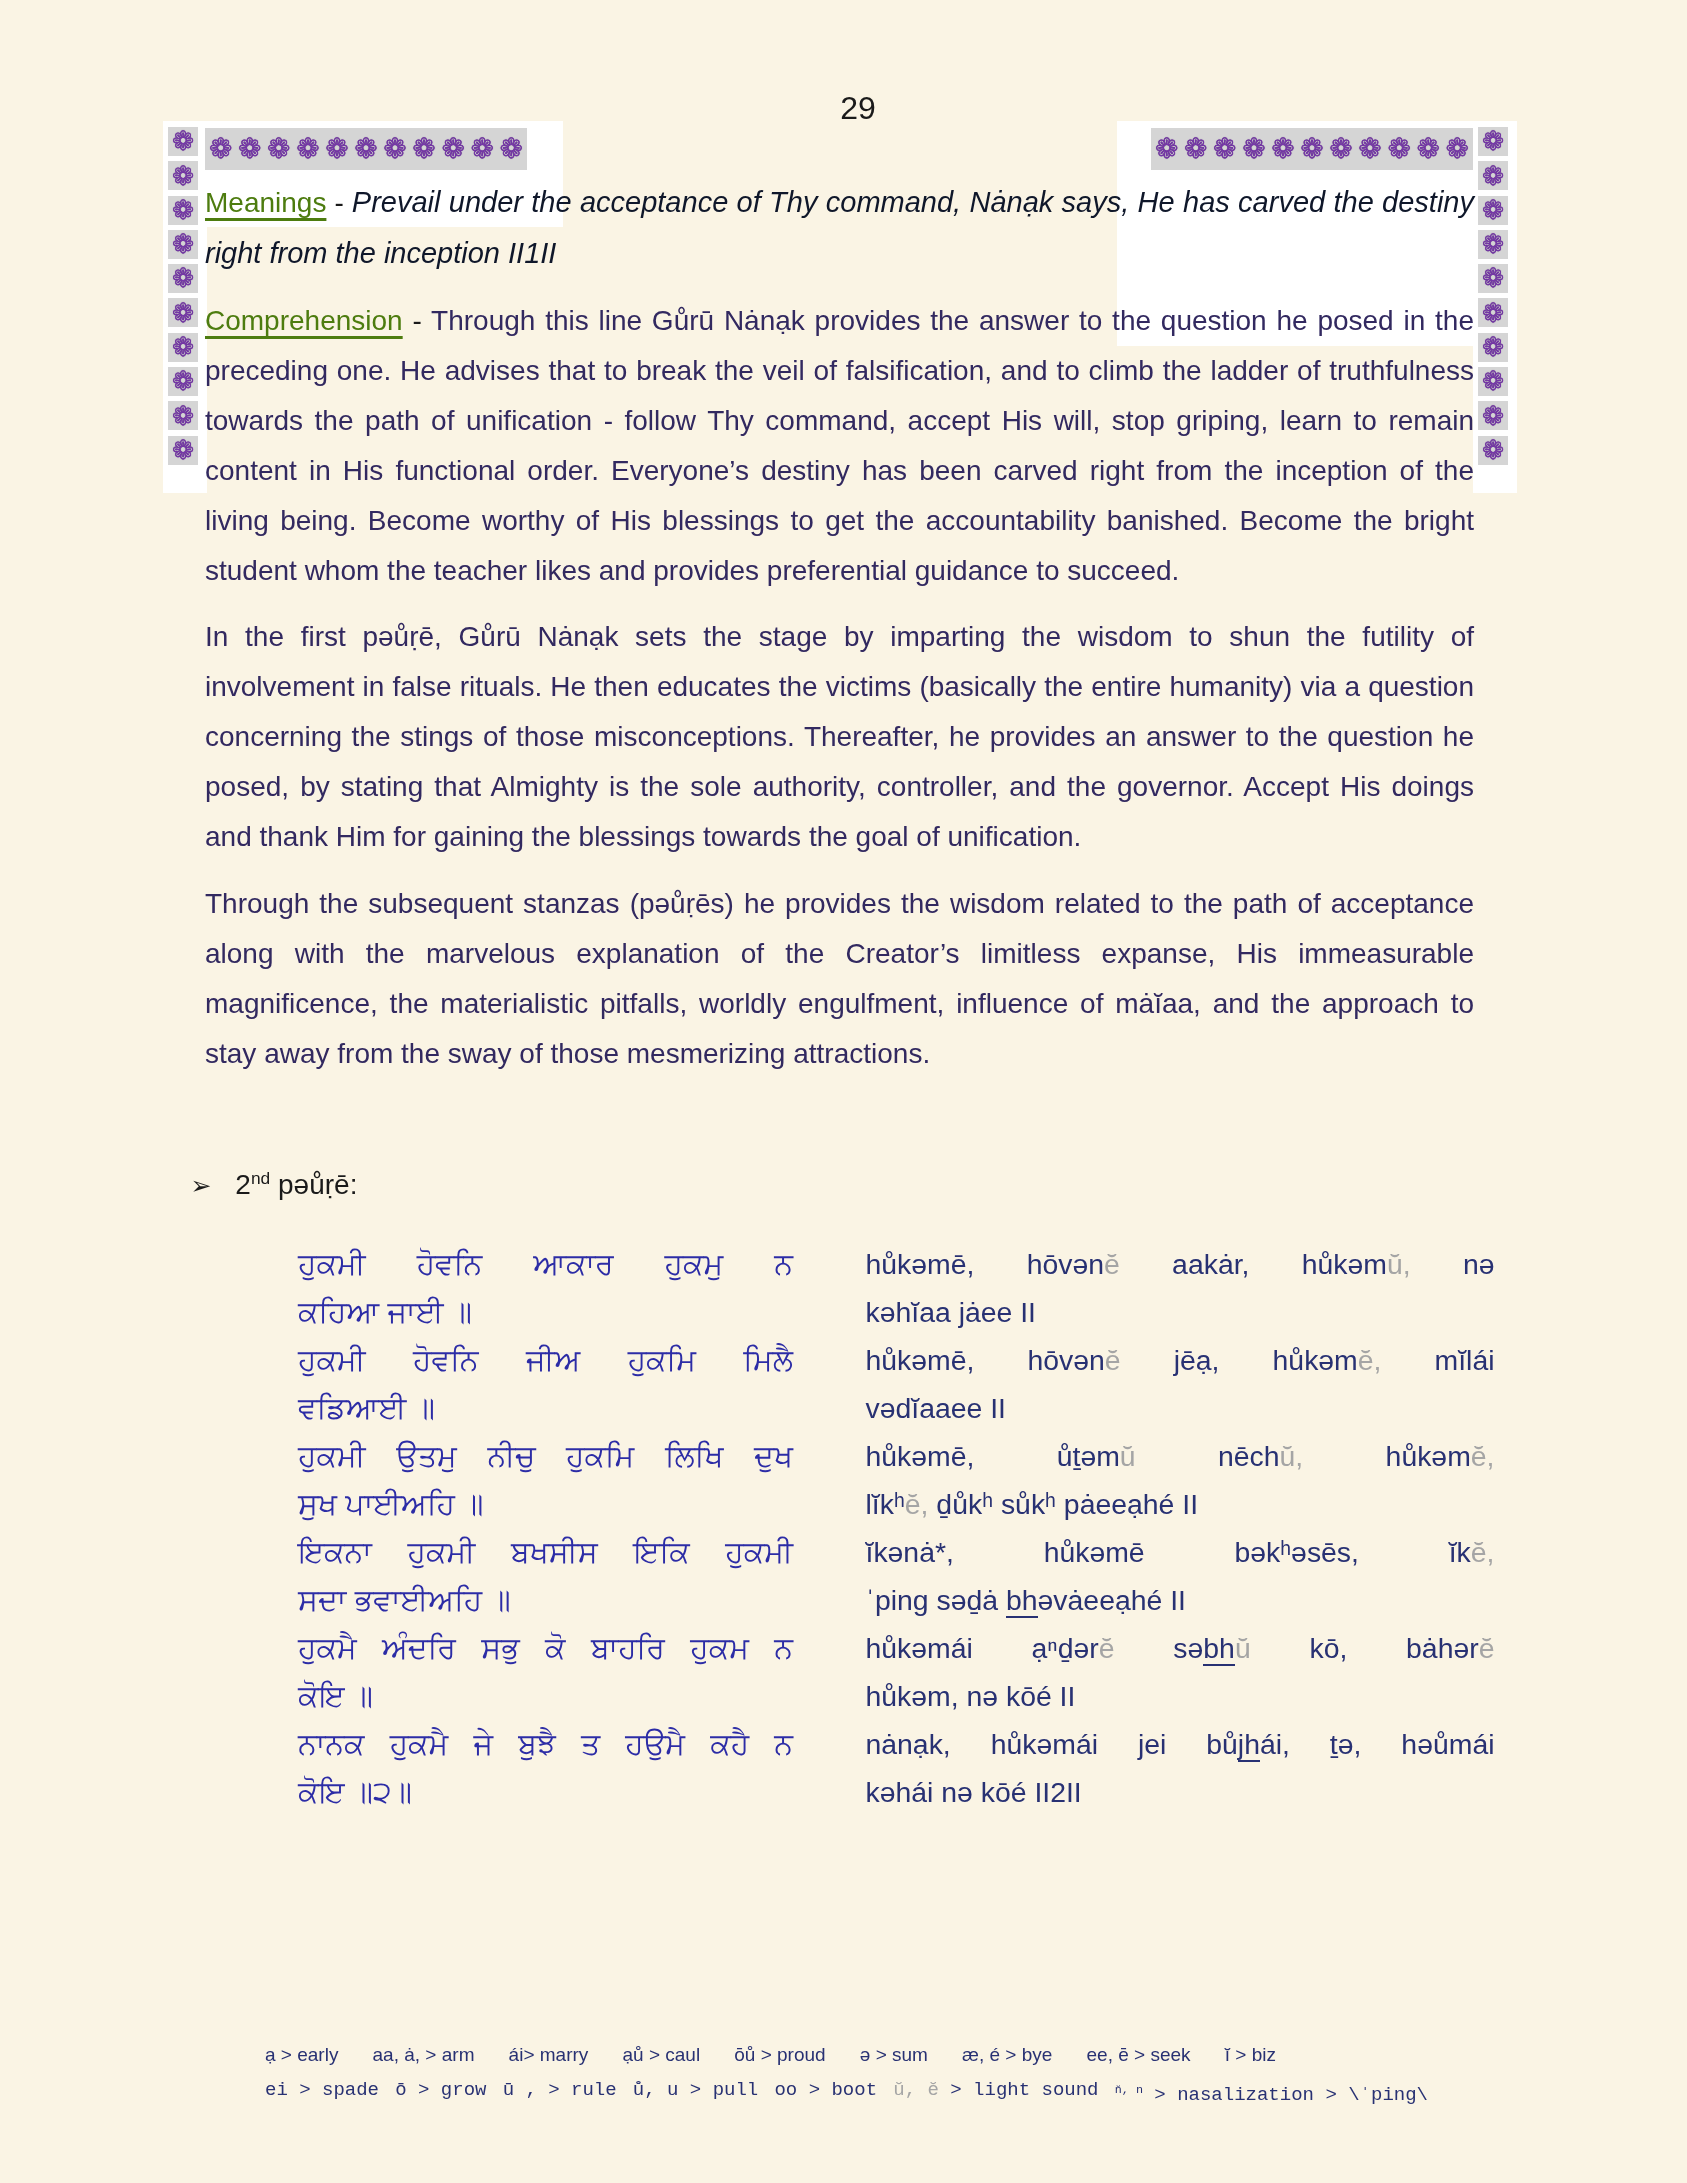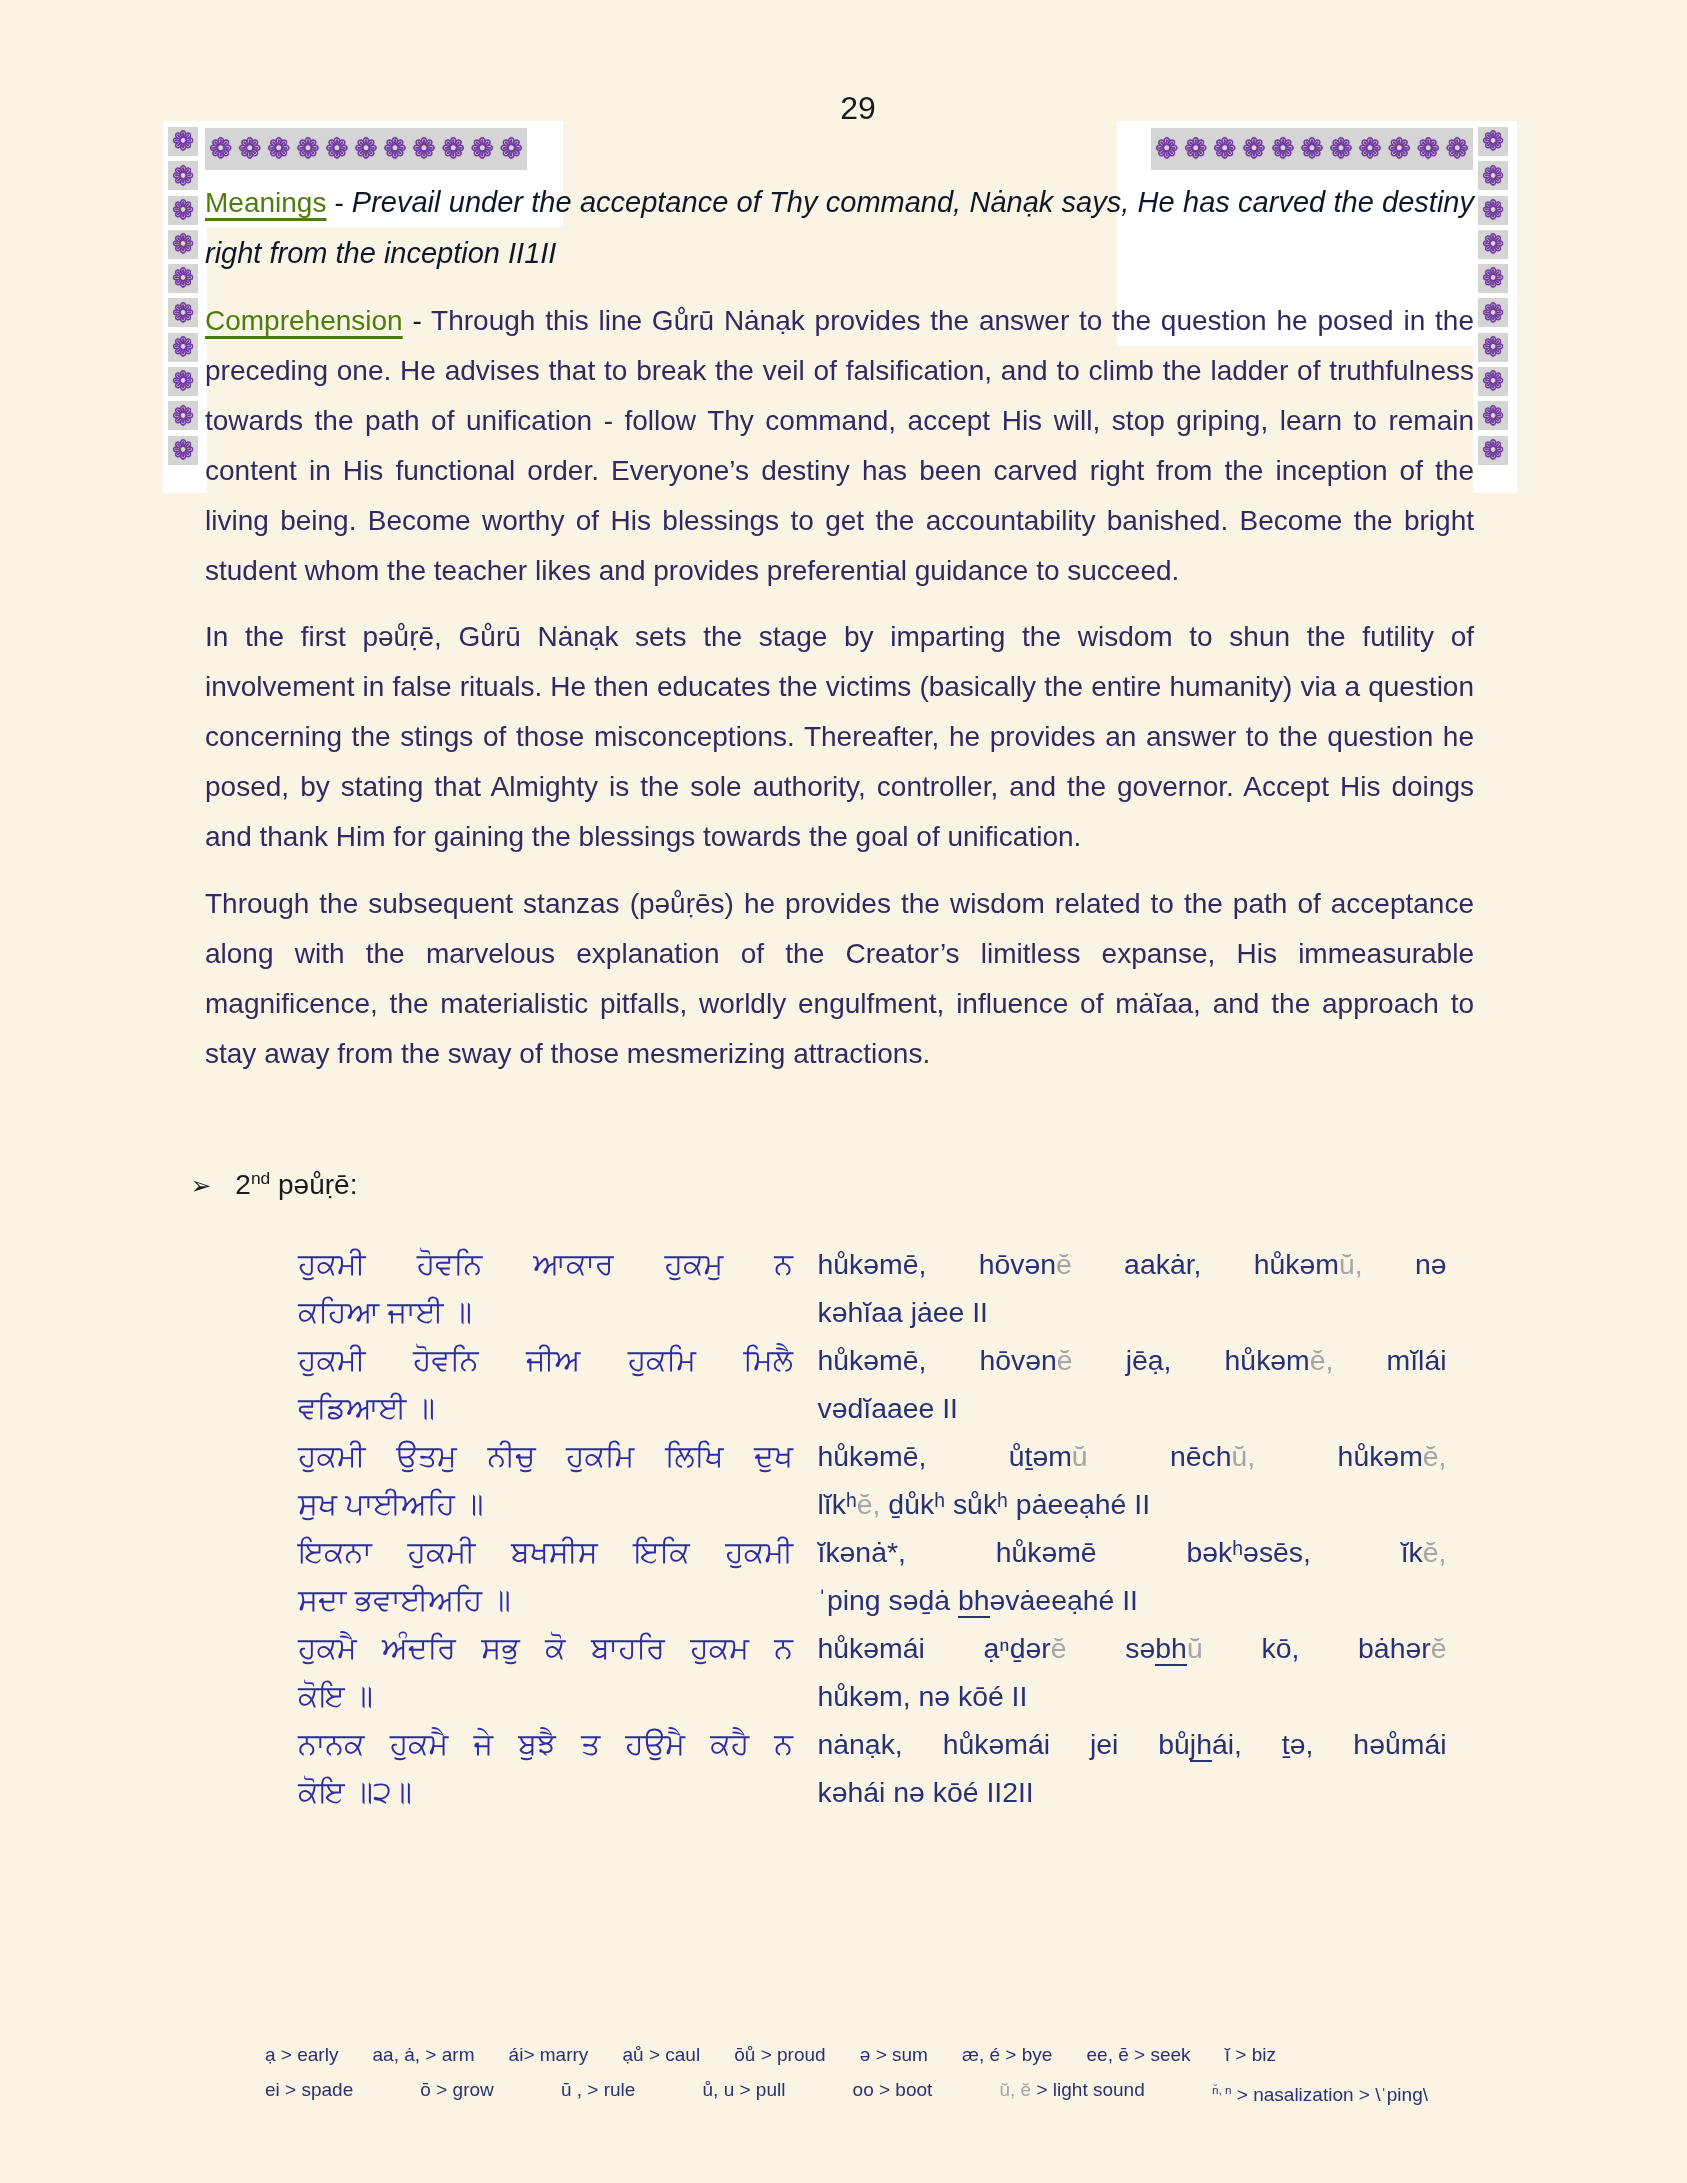--- a/index.html
+++ b/index.html
@@ -66,39 +66,39 @@
   .bullet-row{
     margin-top:74px;margin-bottom:30px;
     display:flex;align-items:baseline;gap:24px;
     font-size:28px;line-height:50px;color:#1a1a1a;
     margin-left:-14.6px;
   }
   .bullet-marker{font-size:25px;color:#1a1a1a;}
   sup{font-size:0.62em;}
   
   .verse{margin:0;}
-  .verse-row{display:flex;}
+  .verse-row{display:flex;gap:48px;}
   .g-cell{margin-left:93px;width:495px;flex:none;}
   .t-cell{margin-left:24.5px;width:629px;flex:none;}
   .gl{font-size:30px;line-height:48px;color:#2C2CA6;}
   .tl{font-size:28.4px;line-height:48px;color:#283173;}
   .jl{text-align:justify;text-align-last:justify;}
   .g{color:#A5A5A5;}
   .ul{border-bottom:2.6px solid currentColor;}
   
   .pronkey{
     position:absolute;left:265px;top:2026px;
     color:#283173;font-size:19px;margin-top:12px;
   }
   .pronrow{
     display:flex;justify-content:space-between;
     line-height:34px;white-space:nowrap;
   }
   .pronrow1{width:1011px;}
-  .pronrow2{width:1163px;margin-top:1.3px;}
+  .pronrow2{width:1163px;margin-top:1.3px;font-family:Liberation Mono, monospace;}
 </style>
 </head>
 <body>
 
 <div class="page">
 
   <div class="pagenum">29</div>
 
   <div class="white-pad wp-band-left"></div>
   <div class="white-pad wp-band-right"></div>

